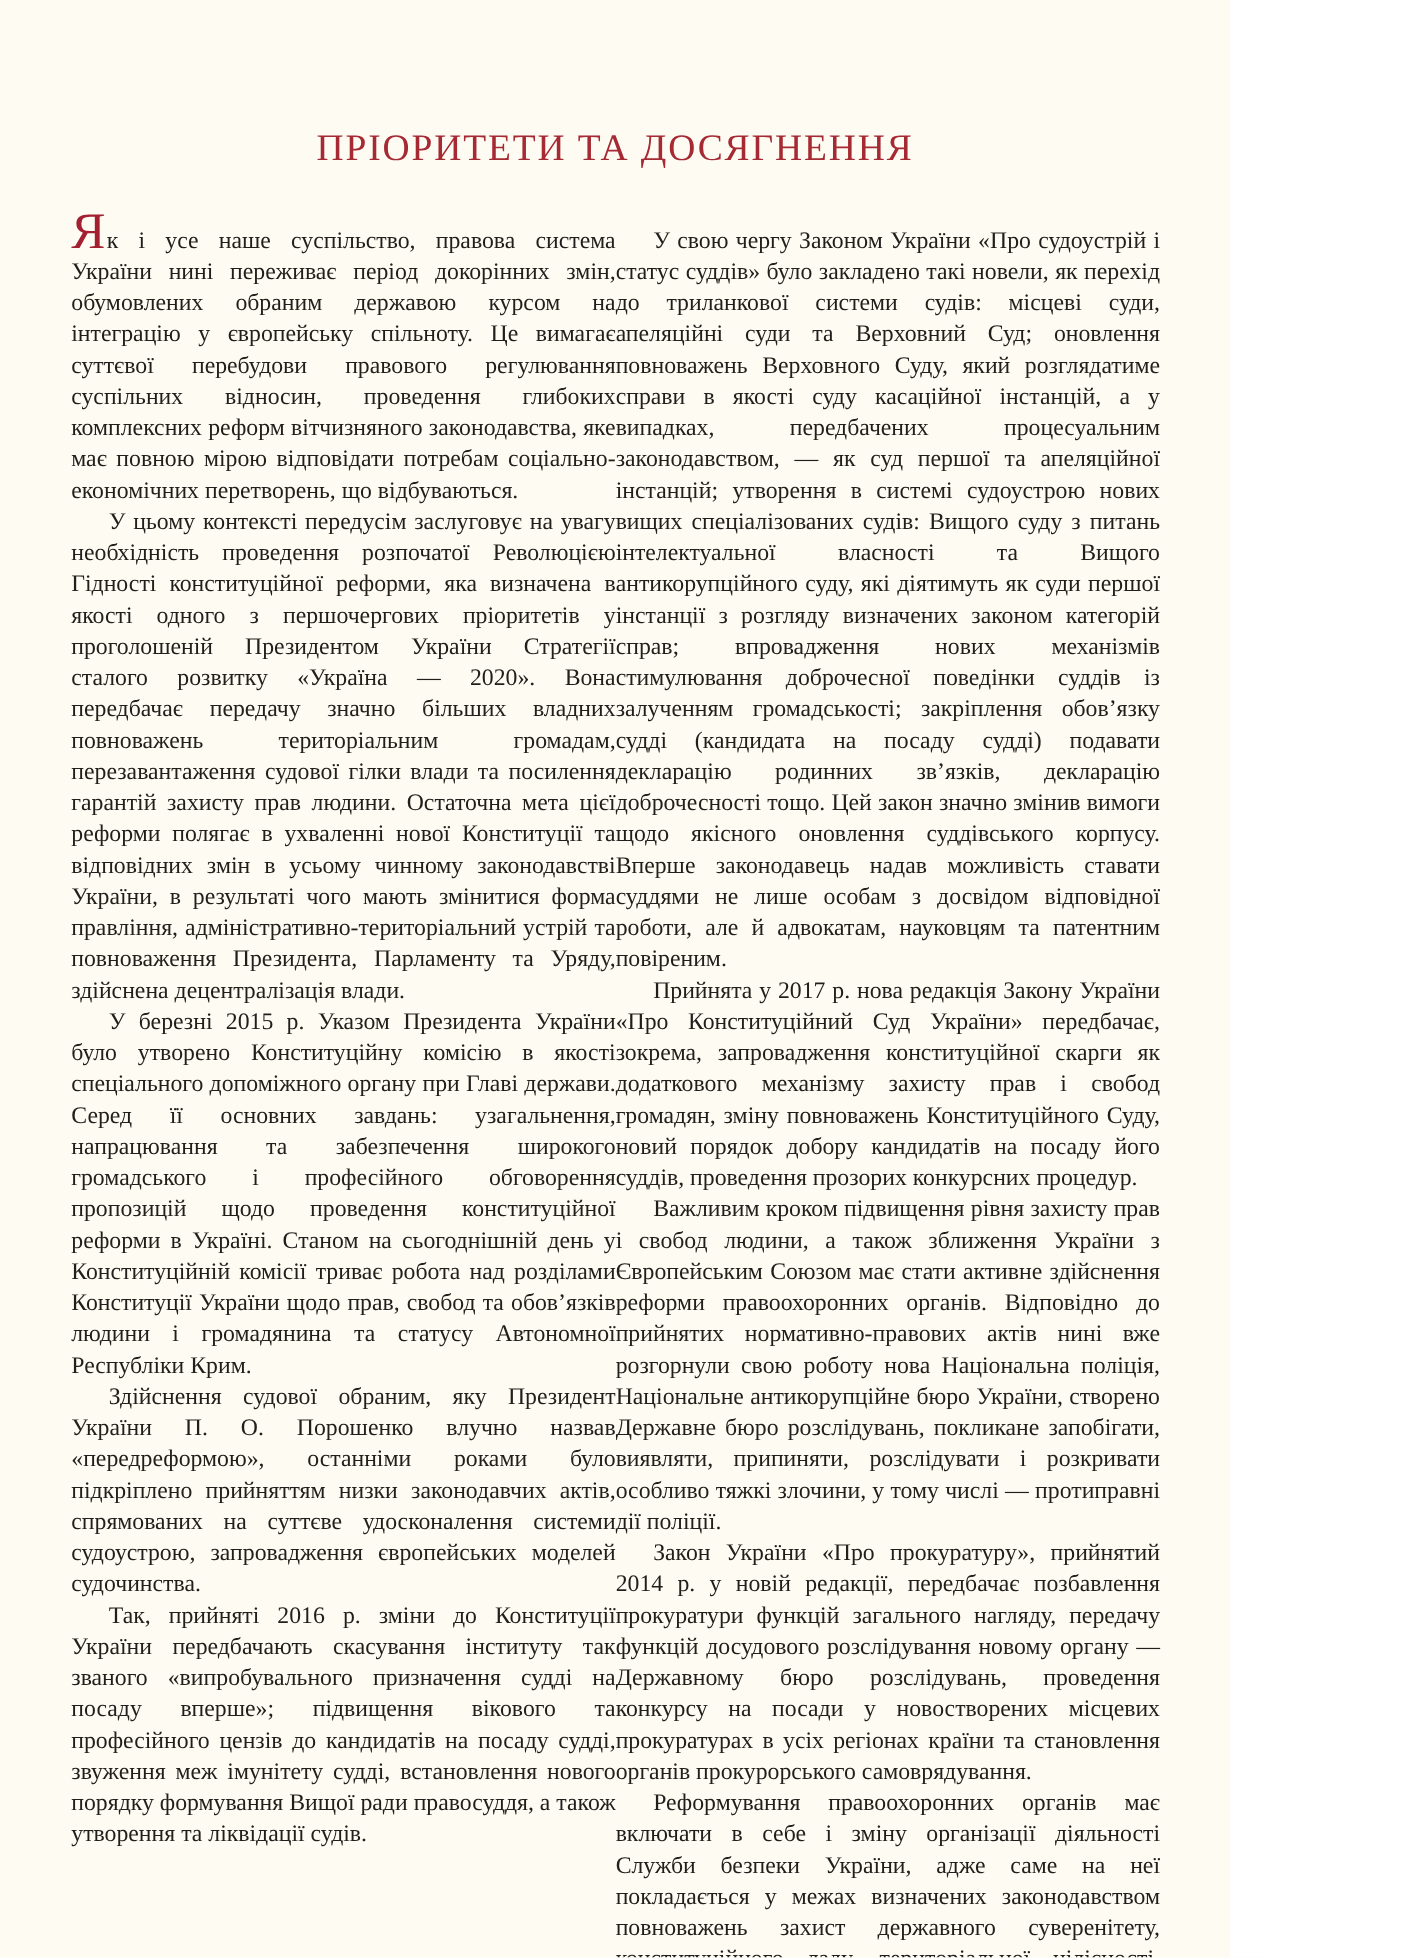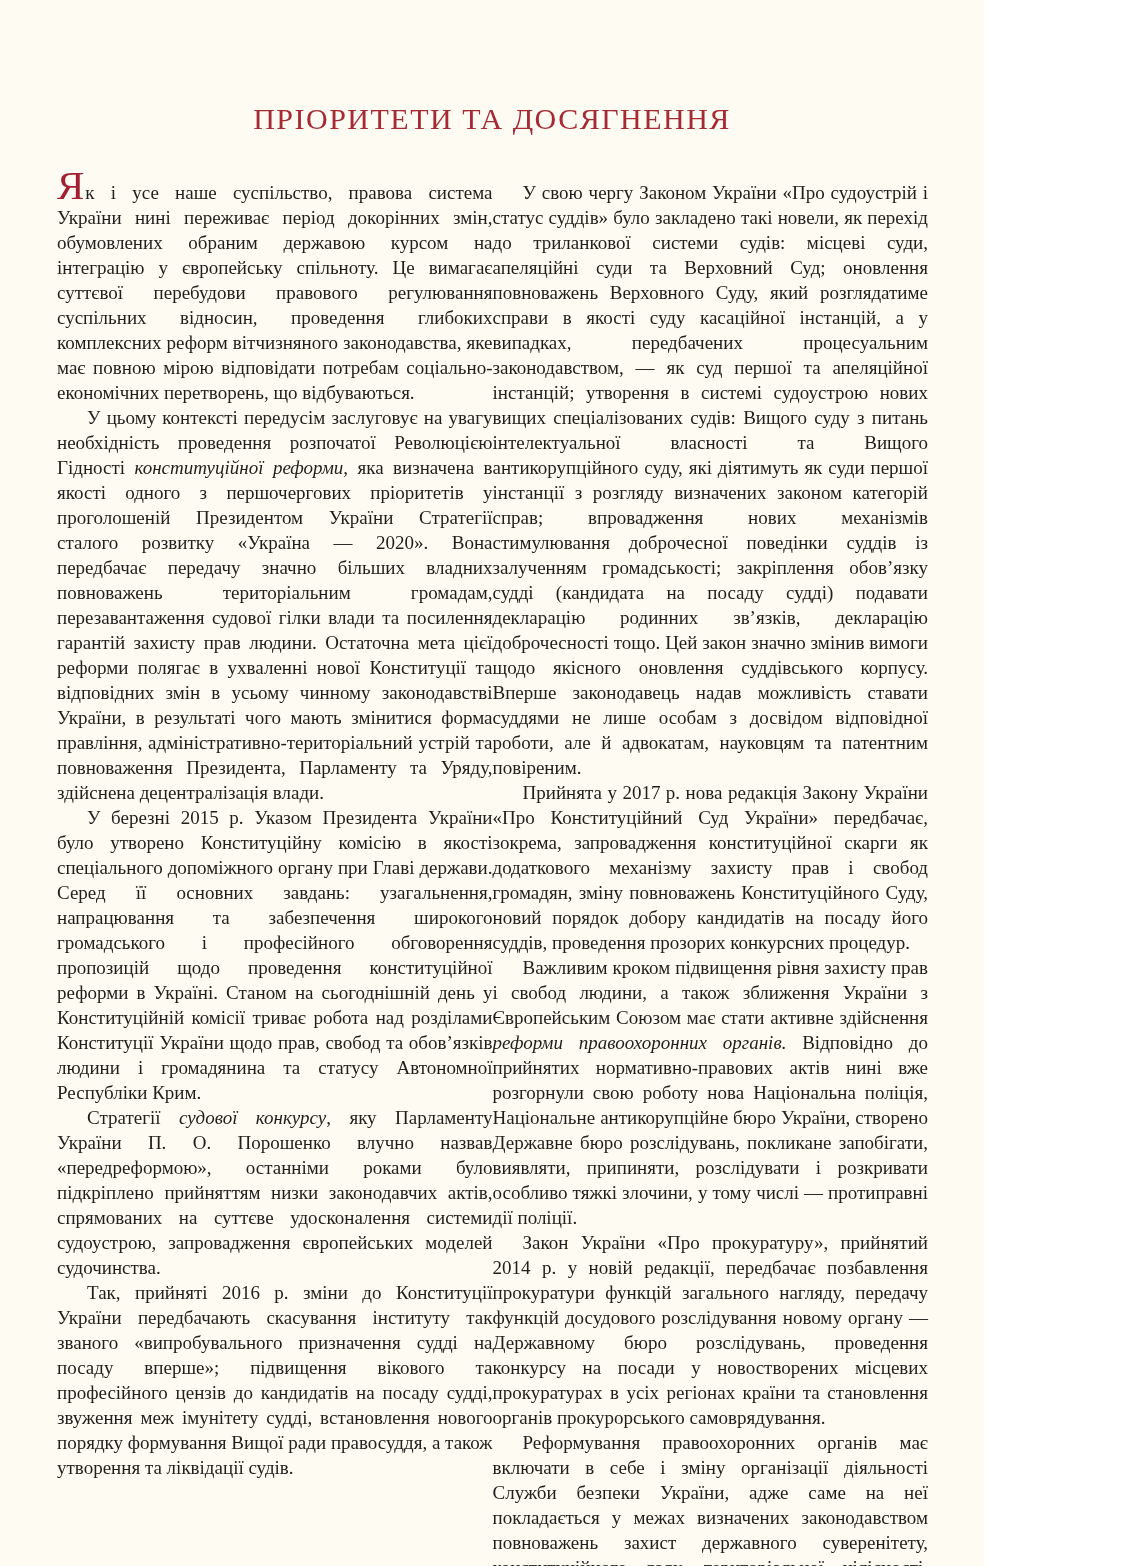--- a/index.html
+++ b/index.html
@@ -45,36 +45,35 @@
   .para.first {
     text-indent: 0;
   }
   .initial {
     font-size: 41px;
     line-height: 1px;
     color: var(--dropcap, #a32031);
     padding-right: 1px;
   }
   .em {
-    font-style: italic;
   }
 </style>
 </head>
 <body>
 
 <div class="page" style="--bg: #fdfbf2; --ink: #211e1b; --accent: #a62a33; --dropcap: #a32031;">
   <h1 class="title">
     <span>ПРІОРИТЕТИ ТА ДОСЯГНЕННЯ</span><br>
   </h1>
   <div class="columns">
     <div class="col" id="col-left">
         <p class="para first"><span class="initial">Я</span><span>к і усе наше суспільство, правова система України нині переживає період докорінних змін, обумовлених обраним державою курсом на інтеграцію у європейську спільноту. Це вимагає суттєвої перебудови правового регулювання суспільних відносин, проведення глибоких комплексних реформ вітчизняного законодавства, яке має повною мірою відповідати потребам соціально-економічних перетворень, що відбуваються.</span></p>
         <p class="para"><span>У цьому контексті передусім заслуговує на увагу необхідність проведення розпочатої Революцією Гідності </span><span class="em">конституційної реформи,</span><span> яка визначена в якості одного з першочергових пріоритетів у проголошеній Президентом України Стратегії сталого розвитку «Україна — 2020». Вона передбачає передачу значно більших владних повноважень територіальним громадам, перезавантаження судової гілки влади та посилення гарантій захисту прав людини. Остаточна мета цієї реформи полягає в ухваленні нової Конституції та відповідних змін в усьому чинному законодавстві України, в результаті чого мають змінитися форма правління, адміністративно-територіальний устрій та повноваження Президента, Парламенту та Уряду, здійснена децентралізація влади.</span></p>
         <p class="para"><span>У березні 2015 р. Указом Президента України було утворено Конституційну комісію в якості спеціального допоміжного органу при Главі держави. Серед її основних завдань: узагальнення, напрацювання та забезпечення широкого громадського і професійного обговорення пропозицій щодо проведення конституційної реформи в Україні. Станом на сьогоднішній день у Конституційній комісії триває робота над розділами Конституції України щодо прав, свобод та обов’язків людини і громадянина та статусу Автономної Республіки Крим.</span></p>
-        <p class="para"><span>Стратегії </span><span class="em">судової конкурсу</span><span>, яку Парламенту України П. О. Порошенко влучно назвав «передреформою», останніми роками було підкріплено прийняттям низки законодавчих актів, спрямованих на суттєве удосконалення системи судоустрою, запровадження європейських моделей судочинства.</span></p>
+        <p class="para"><span>Здійснення </span><span class="em">судової обраним</span><span>, яку Президент України П. О. Порошенко влучно назвав «передреформою», останніми роками було підкріплено прийняттям низки законодавчих актів, спрямованих на суттєве удосконалення системи судоустрою, запровадження європейських моделей судочинства.</span></p>
         <p class="para"><span>Так, прийняті 2016 р. зміни до Конституції України передбачають скасування інституту так званого «випробувального призначення судді на посаду вперше»; підвищення вікового та професійного цензів до кандидатів на посаду судді, звуження меж імунітету судді, встановлення нового порядку формування Вищої ради правосуддя, а також утворення та ліквідації судів.</span></p>
       </div>
     <div class="col" id="col-right">
         <p class="para"><span>У свою чергу Законом України «Про судоустрій і статус суддів» було закладено такі новели, як перехід до триланкової системи судів: місцеві суди, апеляційні суди та Верховний Суд; оновлення повноважень Верховного Суду, який розглядатиме справи в якості суду касаційної інстанцій, а у випадках, передбачених процесуальним законодавством, — як суд першої та апеляційної інстанцій; утворення в системі судоустрою нових вищих спеціалізованих судів: Вищого суду з питань інтелектуальної власності та Вищого антикорупційного суду, які діятимуть як суди першої інстанції з розгляду визначених законом категорій справ; впровадження нових механізмів стимулювання доброчесної поведінки суддів із залученням громадськості; закріплення обов’язку судді (кандидата на посаду судді) подавати декларацію родинних зв’язків, декларацію доброчесності тощо. Цей закон значно змінив вимоги щодо якісного оновлення суддівського корпусу. Вперше законодавець надав можливість ставати суддями не лише особам з досвідом відповідної роботи, але й адвокатам, науковцям та патентним повіреним.</span></p>
         <p class="para"><span>Прийнята у 2017 р. нова редакція Закону України «Про Конституційний Суд України» передбачає, зокрема, запровадження конституційної скарги як додаткового механізму захисту прав і свобод громадян, зміну повноважень Конституційного Суду, новий порядок добору кандидатів на посаду його суддів, проведення прозорих конкурсних процедур.</span></p>
         <p class="para"><span>Важливим кроком підвищення рівня захисту прав і свобод людини, а також зближення України з Європейським Союзом має стати активне здійснення </span><span class="em">реформи правоохоронних органів.</span><span> Відповідно до прийнятих нормативно-правових актів нині вже розгорнули свою роботу нова Національна поліція, Національне антикорупційне бюро України, створено Державне бюро розслідувань, покликане запобігати, виявляти, припиняти, розслідувати і розкривати особливо тяжкі злочини, у тому числі — протиправні дії поліції.</span></p>
         <p class="para"><span>Закон України «Про прокуратуру», прийнятий 2014 р. у новій редакції, передбачає позбавлення прокуратури функцій загального нагляду, передачу функцій досудового розслідування новому органу — Державному бюро розслідувань, проведення конкурсу на посади у новостворених місцевих прокуратурах в усіх регіонах країни та становлення органів прокурорського самоврядування.</span></p>
         <p class="para"><span>Реформування правоохоронних органів має включати в себе і зміну організації діяльності Служби безпеки України, адже саме на неї покладається у межах визначених законодавством повноважень захист державного суверенітету, конституційного ладу, територіальної цілісності, економічного, науково-технічного</span></p>
       </div>
   </div>

